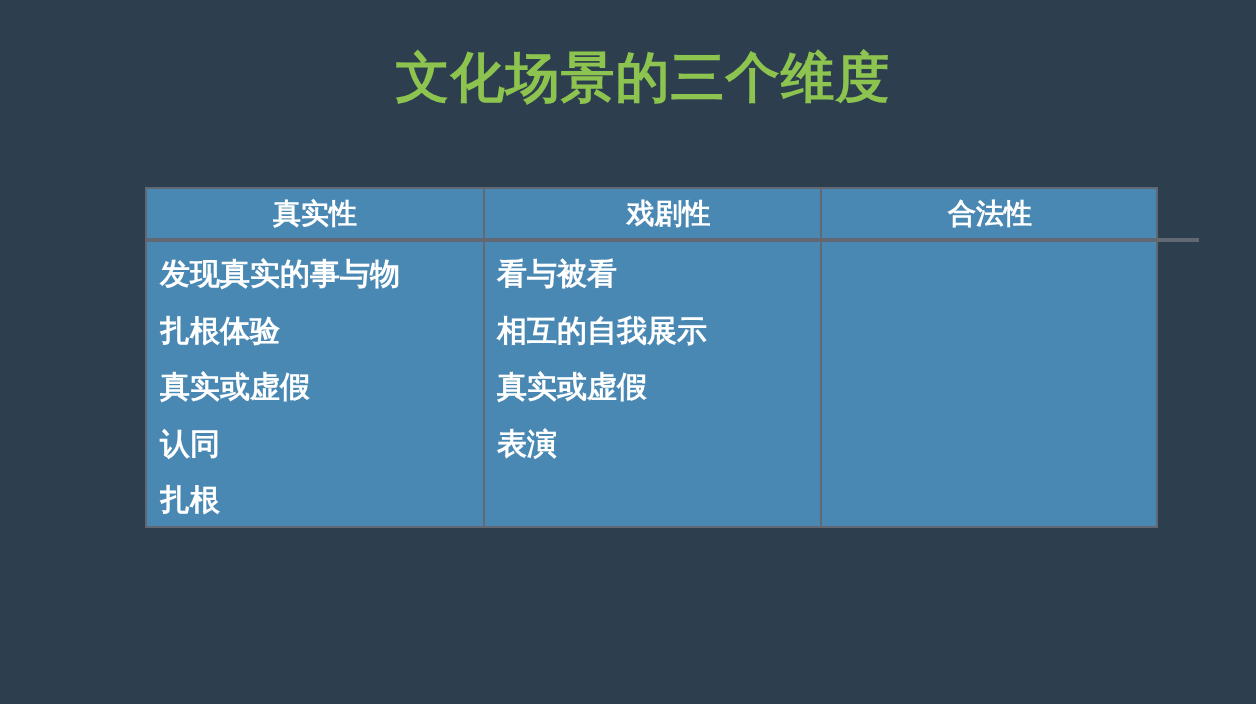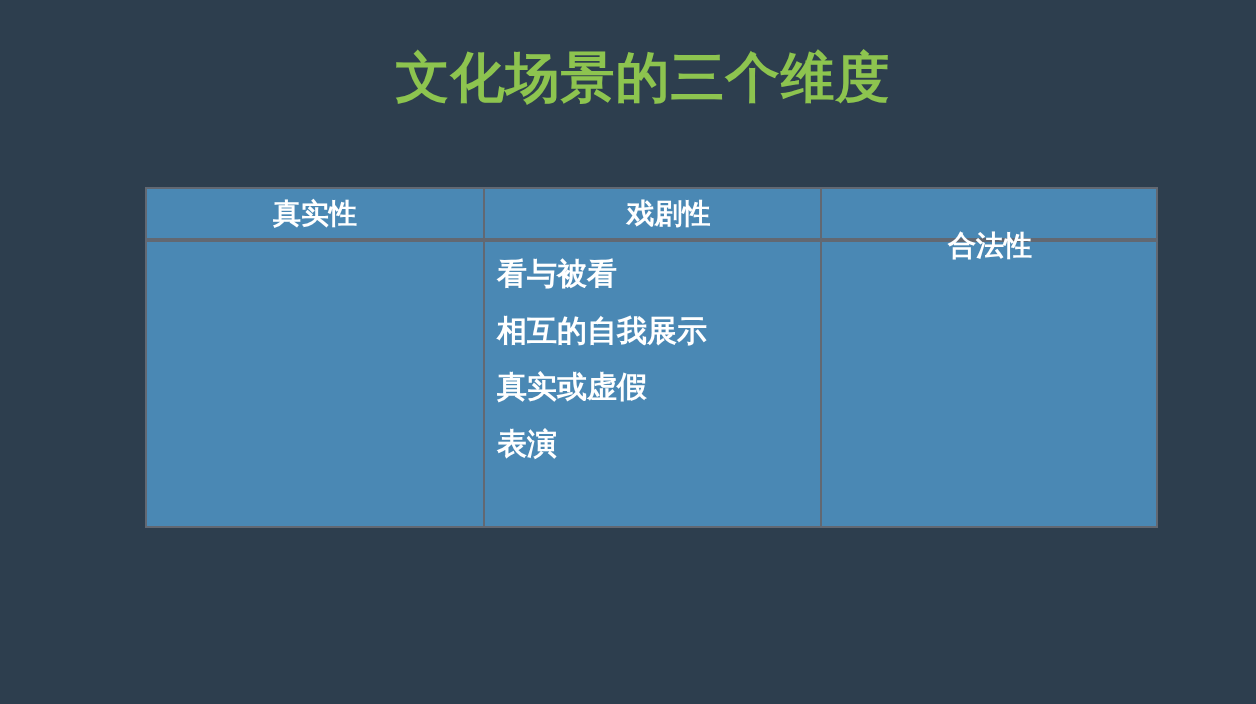--- a/index.html
+++ b/index.html
@@ -24,20 +24,21 @@
     position: absolute;
     left: 145px; top: 187px;
     width: 1013px; height: 341px;
     background: #4a88b4;
     border: 2px solid #626872;
     box-sizing: border-box;
   }
   .header-row {
     position: absolute; left: 0; top: 0; width: 100%; height: 49px;
     border-bottom: 4px solid #626872;
+    padding-left: 43px;
   }
   .col-sep {
     position: absolute; top: 0; bottom: 0; width: 2px;
     background: #626872;
   }
   .hcell {
     position: absolute; top: 0; height: 49px;
     display: flex; align-items: center; justify-content: center;
     color: #ffffff; font-weight: bold; font-size: 28px;
   }
@@ -55,24 +56,31 @@
 </style>
 </head>
 <body>
 
 <div class="title">文化场景的三个维度</div>
 
 <div class="table">
   <div class="header-row">
     <div class="hcell" style="left:0; width:336px;">真实性</div>
     <div class="hcell" style="left:338px; width:335px;margin-left:16px;">戏剧性</div>
-    <div class="hcell" style="left:675px; width:336px;margin-top:32px;">合法性</div>
+    <div class="hcell" style="left:675px; width:336px;">合法性</div>
   </div>
   <div class="col-sep" style="left:336px;"></div>
   <div class="col-sep" style="left:673px;"></div>
 
+  <div class="body-col" style="left:13px;">
+    <div class="cell">发现真实的事与物</div>
+    <div class="cell">扎根体验</div>
+    <div class="cell">真实或虚假</div>
+    <div class="cell">认同</div>
+    <div class="cell">扎根</div>
+  </div>
   <div class="body-col" style="left:350px;">
     <div class="cell">看与被看</div>
     <div class="cell">相互的自我展示</div>
     <div class="cell">真实或虚假</div>
     <div class="cell">表演</div>
   </div>
 </div>
 
 </body></html>

